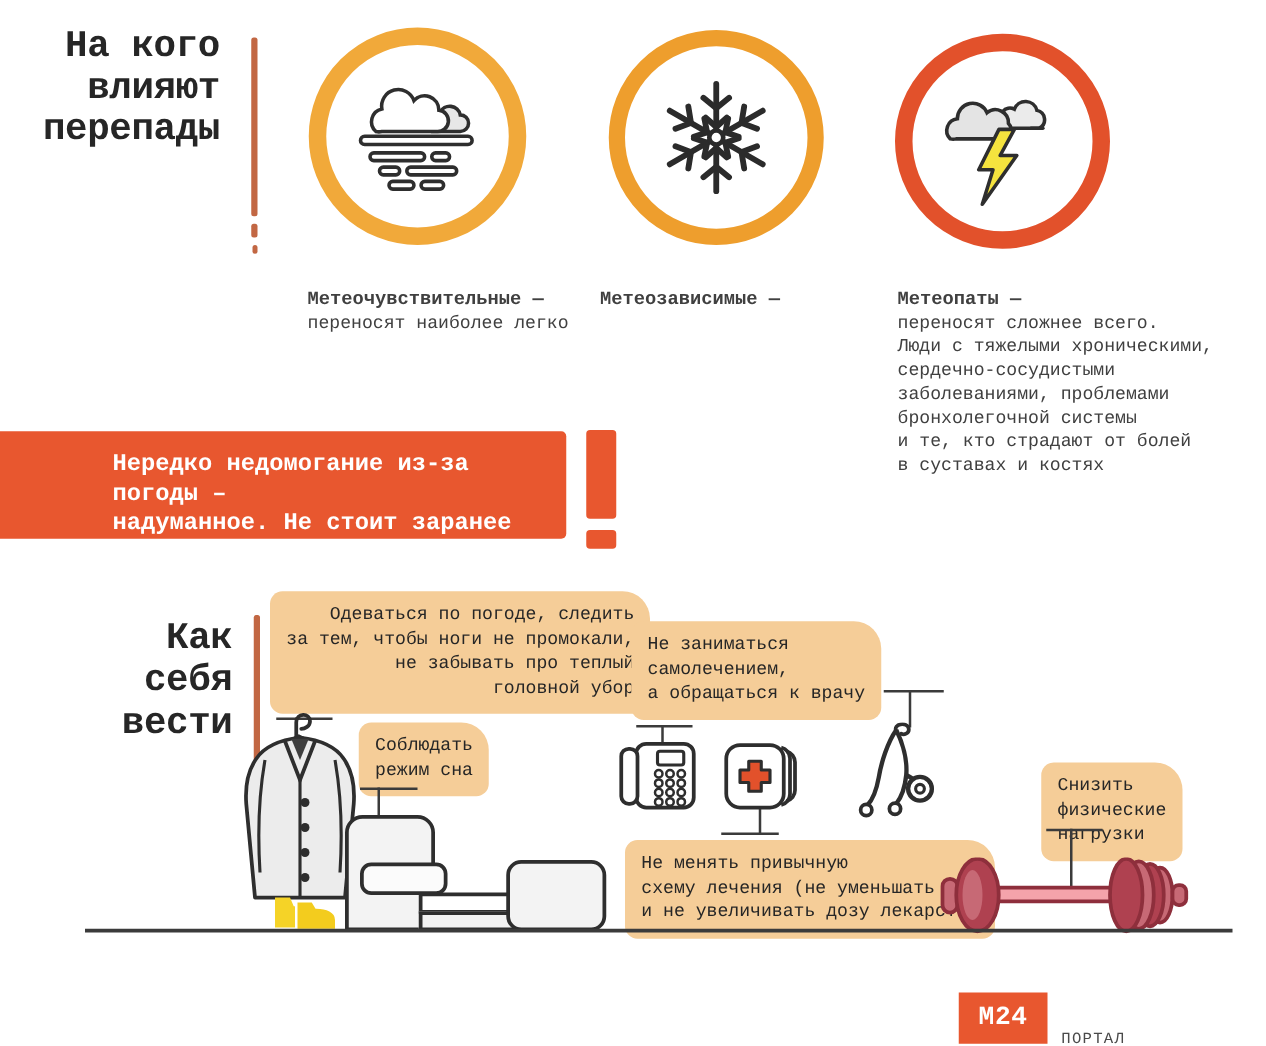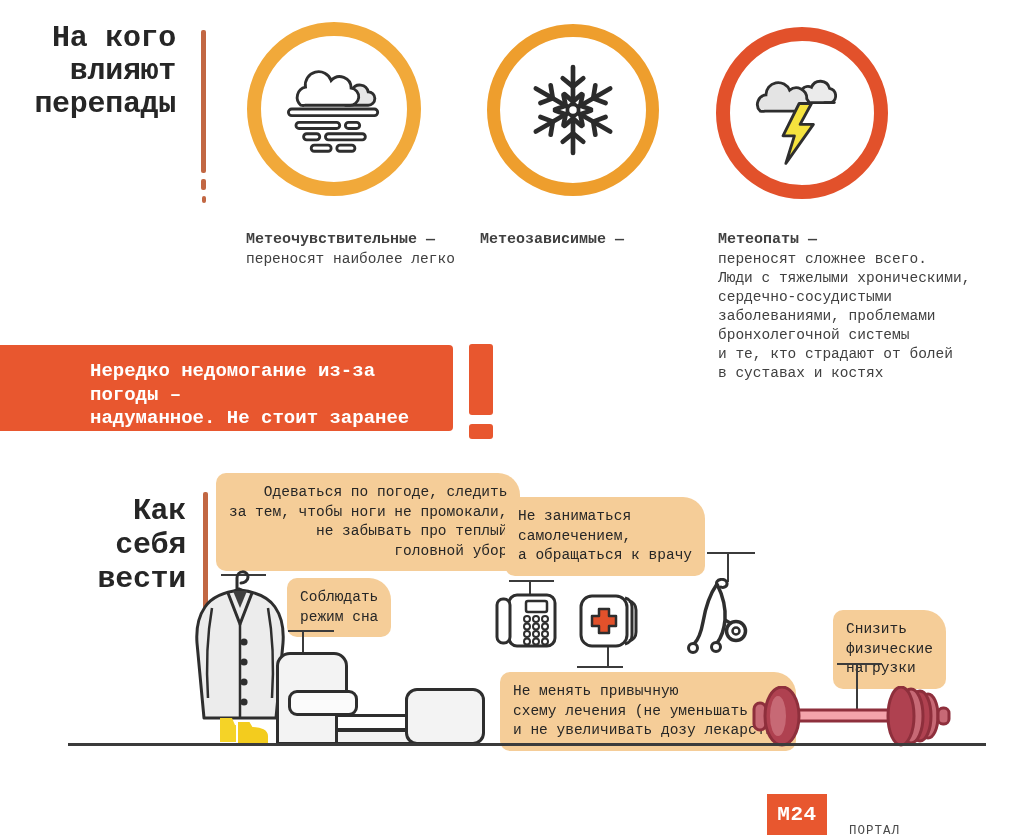--- a/index.html
+++ b/index.html
@@ -212,18 +212,18 @@
     <ellipse cx="26" cy="30" rx="8" ry="20" fill="#C76975"></ellipse>
     <ellipse cx="176" cy="30" rx="10" ry="22" fill="#C76975" stroke="#8E2F3C" stroke-width="3"></ellipse>
     <ellipse cx="168" cy="30" rx="11" ry="25" fill="#AF4150" stroke="#8E2F3C" stroke-width="3"></ellipse>
     <ellipse cx="159" cy="30" rx="12" ry="27" fill="#C76975" stroke="#8E2F3C" stroke-width="3"></ellipse>
     <ellipse cx="149" cy="30" rx="13" ry="29" fill="#AF4150" stroke="#8E2F3C" stroke-width="3"></ellipse>
     <rect x="186" y="22" width="11" height="16" rx="5" fill="#C76975" stroke="#8E2F3C" stroke-width="3"></rect>
   </svg>
 
   <div class="abs ground" style="left:68px;top:743px;width:918px;height:3px;"></div>
 
-  <div class="abs logo-box" style="left:767px;top:794px;width:60px;height:41px;">
+  <div class="abs logo-box" style="left:767px;top:794px;width:71px;height:41px;">
     <span>М24</span>
   </div>
   <div class="abs portal" style="left:849px;top:824px;">ПОРТАЛ</div>
 
 </div>
 
 </body></html>

